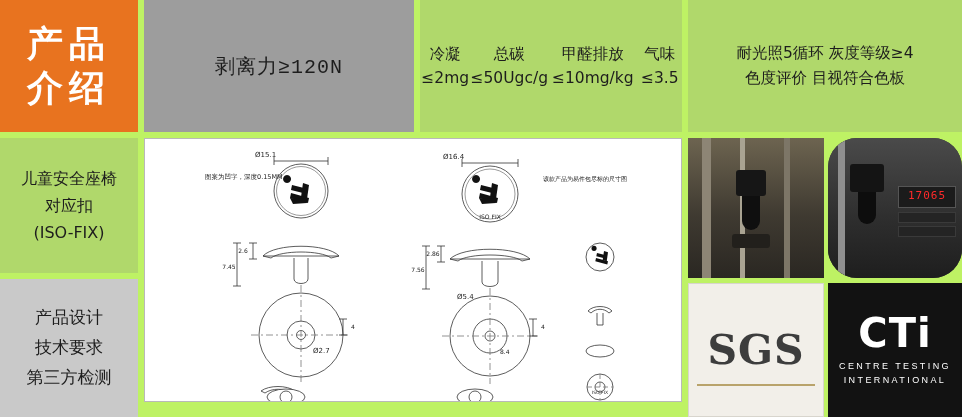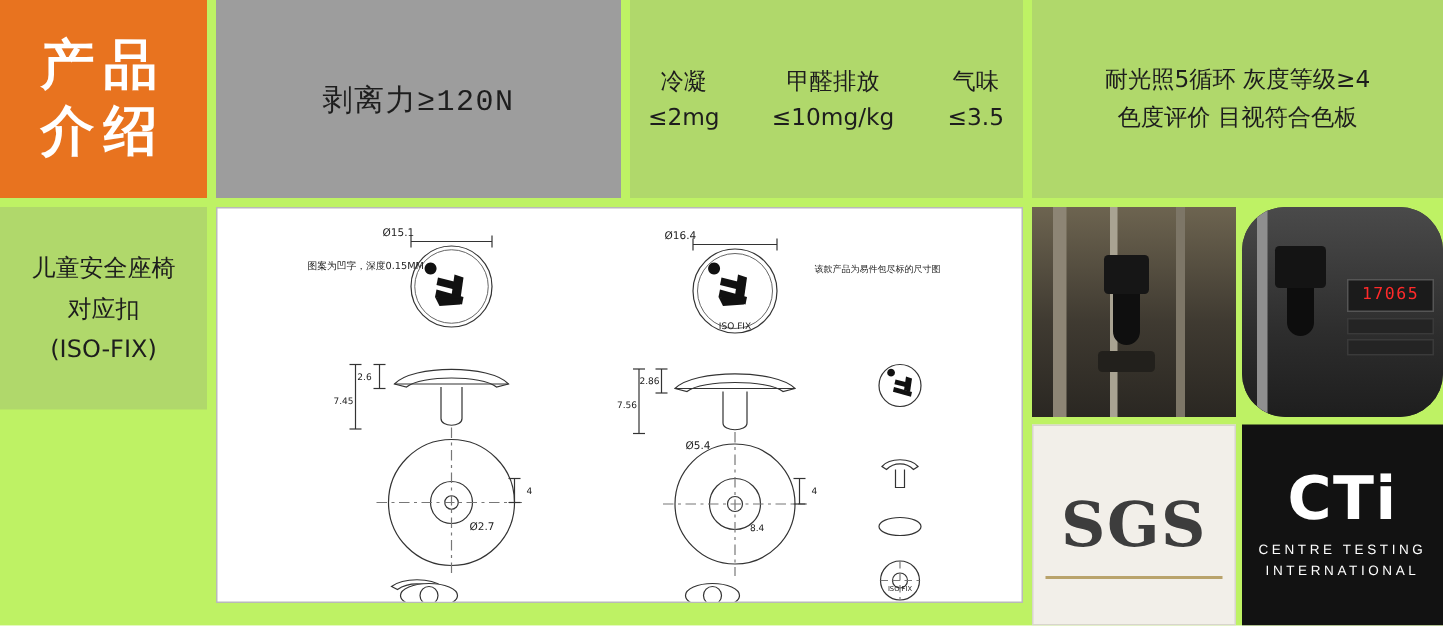--- a/index.html
+++ b/index.html
@@ -201,36 +201,42 @@
       <span class="t1">产品</span>
       <span class="t2">介绍</span>
     </div>
 
     <div class="cell grey-spec">
       <span>剥离力≥120N</span>
     </div>
 
     <div class="cell green-spec">
       <span>冷凝 ≤2mg</span>
+      <span>总碳 ≤50Ugc/g</span>
       <span>甲醛排放 ≤10mg/kg</span>
       <span>气味 ≤3.5</span>
     </div>
 
     <div class="cell green-spec2">
       <span>耐光照5循环 灰度等级≥4</span>
       <span>色度评价 目视符合色板</span>
     </div>
   </div>
 
   <div class="label-iso">
     <span>儿童安全座椅</span>
     <span>对应扣</span>
     <span>(ISO-FIX)</span>
   </div>
 
+  <div class="label-design">
+    <span>产品设计</span>
+    <span>技术要求</span>
+    <span>第三方检测</span>
+  </div>
 
   <div class="drawing">
     <svg width="536" height="277" viewBox="0 0 536 277" xmlns="http://www.w3.org/2000/svg">
       <g stroke="#333" fill="none" stroke-width="0.8">
 
         <circle cx="156" cy="52" r="27"></circle>
         <circle cx="156" cy="52" r="24.5" stroke="#555" stroke-width="0.6"></circle>
 
         <line x1="129" y1="22" x2="183" y2="22"></line>
         <line x1="129" y1="18" x2="129" y2="26"></line>

